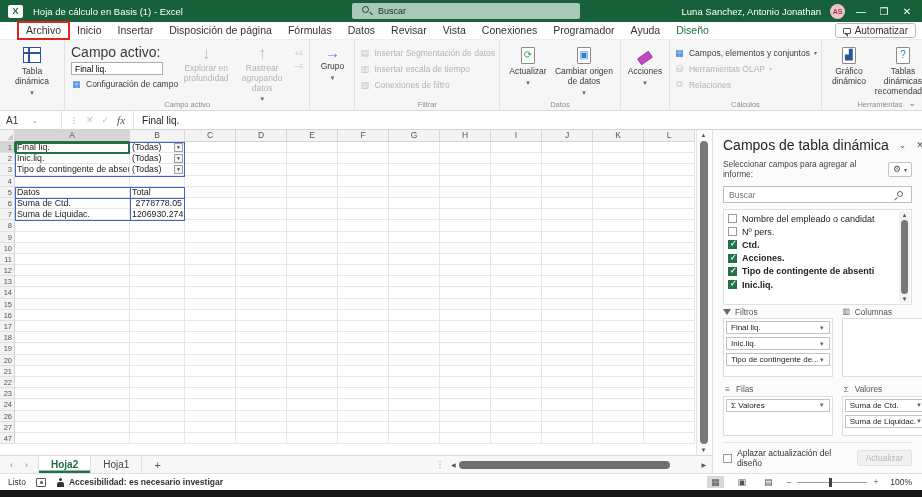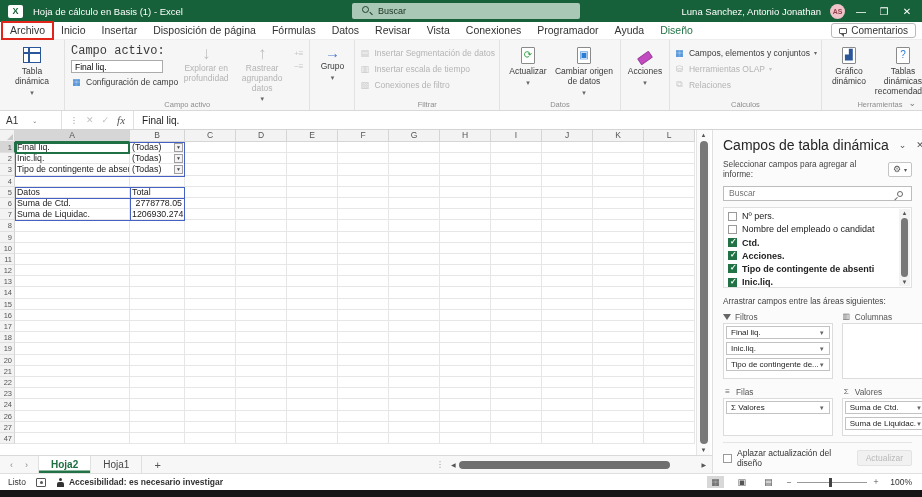--- a/index.html
+++ b/index.html
@@ -18,21 +18,21 @@
   .mag { position:absolute; left:10px; top:3px; width:7px; height:7px; border:1.3px solid #24402f; border-radius:50%; }
   .mag:after { content:""; position:absolute; left:6px; top:6px; width:4px; height:1.3px; background:#24402f; transform:rotate(45deg); }
   .tb-right { margin-left:auto; display:flex; align-items:center; gap:9px; }
   .avatar { width:15px; height:15px; border-radius:50%; background:#f0c3ca; color:#96404a;
     font-size:7px; font-weight:bold; display:flex; align-items:center; justify-content:center; }
   .winbtn { width:14px; text-align:center; font-size:10px; color:#fff; }
 
   
   .menubar { position:absolute; left:0; top:22px; width:922px; height:18px; background:#fff;
     display:flex; align-items:stretch; font-size:10.5px; color:#333; border-bottom:1px solid #eee; }
-  .mtabs { display:flex; align-items:stretch; padding-left:2px; }
+  .mtabs { display:flex; align-items:stretch; padding-left:18px; }
   .mtab { padding:0 8px; line-height:16px; border-bottom:2px solid transparent; white-space:nowrap; }
   .mtab.active { color:#222; font-weight:bold; border-bottom:2.5px solid #217346; }
   .mtab.accent { color:#217346; }
   .mtab.hl { outline:2px solid #e1251b; outline-offset:-1px; }
   .mb-right { margin-left:auto; display:flex; align-items:center; gap:6px; padding-right:6px; }
   .comments-btn { border:1px solid #b9b9b9; border-radius:3px; height:15px; display:flex; align-items:center;
     gap:4px; padding:0 7px; font-size:10px; color:#333; background:#fff; }
   .bubble { width:8px; height:6px; border:1px solid #555; border-radius:1px; position:relative; }
   .bubble:after { content:""; position:absolute; left:1px; top:5px; border-left:3px solid transparent; border-top:3px solid #555; }
 
@@ -48,21 +48,21 @@
   .pivot-ic { width:18px; height:16px; border:1.5px solid #2b579a; position:relative; background:#fff; }
   .pivot-ic:before { content:""; position:absolute; left:4px; top:0; bottom:0; width:1.5px; background:#2b579a; }
   .pivot-ic:after { content:""; position:absolute; top:4px; left:0; right:0; height:1.5px; background:#2b579a; }
   .bigarrow { font-size:17px; color:#bdbdbd; line-height:1; }
   .bluearrow { font-size:15px; color:#4a77d4; line-height:1; }
   .page-ic { width:14px; height:17px; border:1.2px solid #8a8a8a; border-radius:1px; background:#fff;
     position:relative; display:flex; align-items:center; justify-content:center; }
   .page-ic .ov-glyph { font-size:10px; line-height:1; }
   .eraser { width:14px; height:8px; background:#c24bc2; border:1px solid #9a3a9a; transform:rotate(-35deg); border-radius:1px; margin-top:6px; }
   .fa-col { display:flex; flex-direction:column; gap:2px; padding:1px 2px; }
-  .fa-label { font-size:12px; color:#3b3b3b;font-family:Liberation Mono, monospace; }
+  .fa-label { font-size:14px; color:#3b3b3b; }
   .fa-input { width:92px; height:13px; border:1px solid #ababab; background:#fff; font-size:8.5px; padding:0 3px;
     font-family:"Liberation Sans", sans-serif; }
   .smallrow { display:flex; align-items:center; gap:4px; height:13px; white-space:nowrap; }
   .smallrow.disabled { color:#b4b4b4; }
   .sm-ic { font-size:9px; color:#8a8a8a; width:11px; text-align:center; }
   .smallrow.disabled .sm-ic { color:#c6c6c6; }
   .stackcol { display:flex; flex-direction:column; gap:3px; padding-top:3px; }
   .tinybtns { display:flex; flex-direction:column; gap:4px; padding:6px 2px 0 2px; color:#c6c6c6; font-size:8px; }
   .ribbon-collapse { position:absolute; right:6px; bottom:2px; color:#777; font-size:9px; }
 
@@ -201,21 +201,21 @@
         <span class="mtab">Revisar</span>
         <span class="mtab">Vista</span>
         <span class="mtab">Conexiones</span>
         <span class="mtab">Programador</span>
         <span class="mtab">Ayuda</span>
         <span class="mtab accent">Diseño</span>
       </div>
     <div class="mb-right">
       <div class="comments-btn">
         <span class="bubble"></span>
-        <span>Comentarios</span>
+        <span>Automatizar</span>
       </div>
 
     </div>
   </div>
 
   <div class="ribbon">
     <div class="rgroup">
       <div class="bigbtn">
         <span class="icon-box">
             <span class="pivot-ic"></span>
@@ -815,25 +815,25 @@
         </span>
     </div>
     <div class="p-search">
       <input placeholder="Buscar" style="">
       <span class="mag2"></span>
     </div>
     <div class="fieldlist">
       <div id="fieldrows">
           <div class="frow">
             <span class="cb"></span>
-            <span>Nº pers.</span>
+            <span>Nombre del empleado o candidat</span>
           </div>
           <div class="frow">
             <span class="cb"></span>
-            <span>Nombre del empleado o candidat</span>
+            <span>Nº pers.</span>
           </div>
           <div class="frow bold">
             <span class="cb on"></span>
             <span>Ctd.</span>
           </div>
           <div class="frow bold">
             <span class="cb on"></span>
             <span>Acciones.</span>
           </div>
           <div class="frow bold">
@@ -844,21 +844,20 @@
             <span class="cb on"></span>
             <span>Inic.liq.</span>
           </div>
         </div>
       <div class="fl-scroll">
         <span class="vs-arrow" style="height:8px;line-height:8px">▲</span>
         <div class="vs-thumb"></div>
         <span class="vs-arrow" style="height:8px;line-height:8px">▼</span>
       </div>
     </div>
-    <div class="p-hint">Arrastrar campos entre las áreas siguientes:</div>
     <div class="areas">
       <div class="area">
         <div class="area-label">
             <span class="funnel"></span>
           <span>Filtros</span>
           </div>
         <div class="area-box" id="area-filters" style="min-height:56px">
             <div class="a-item">
               <span>Final liq.</span>
               <span class="chev">▼</span>

